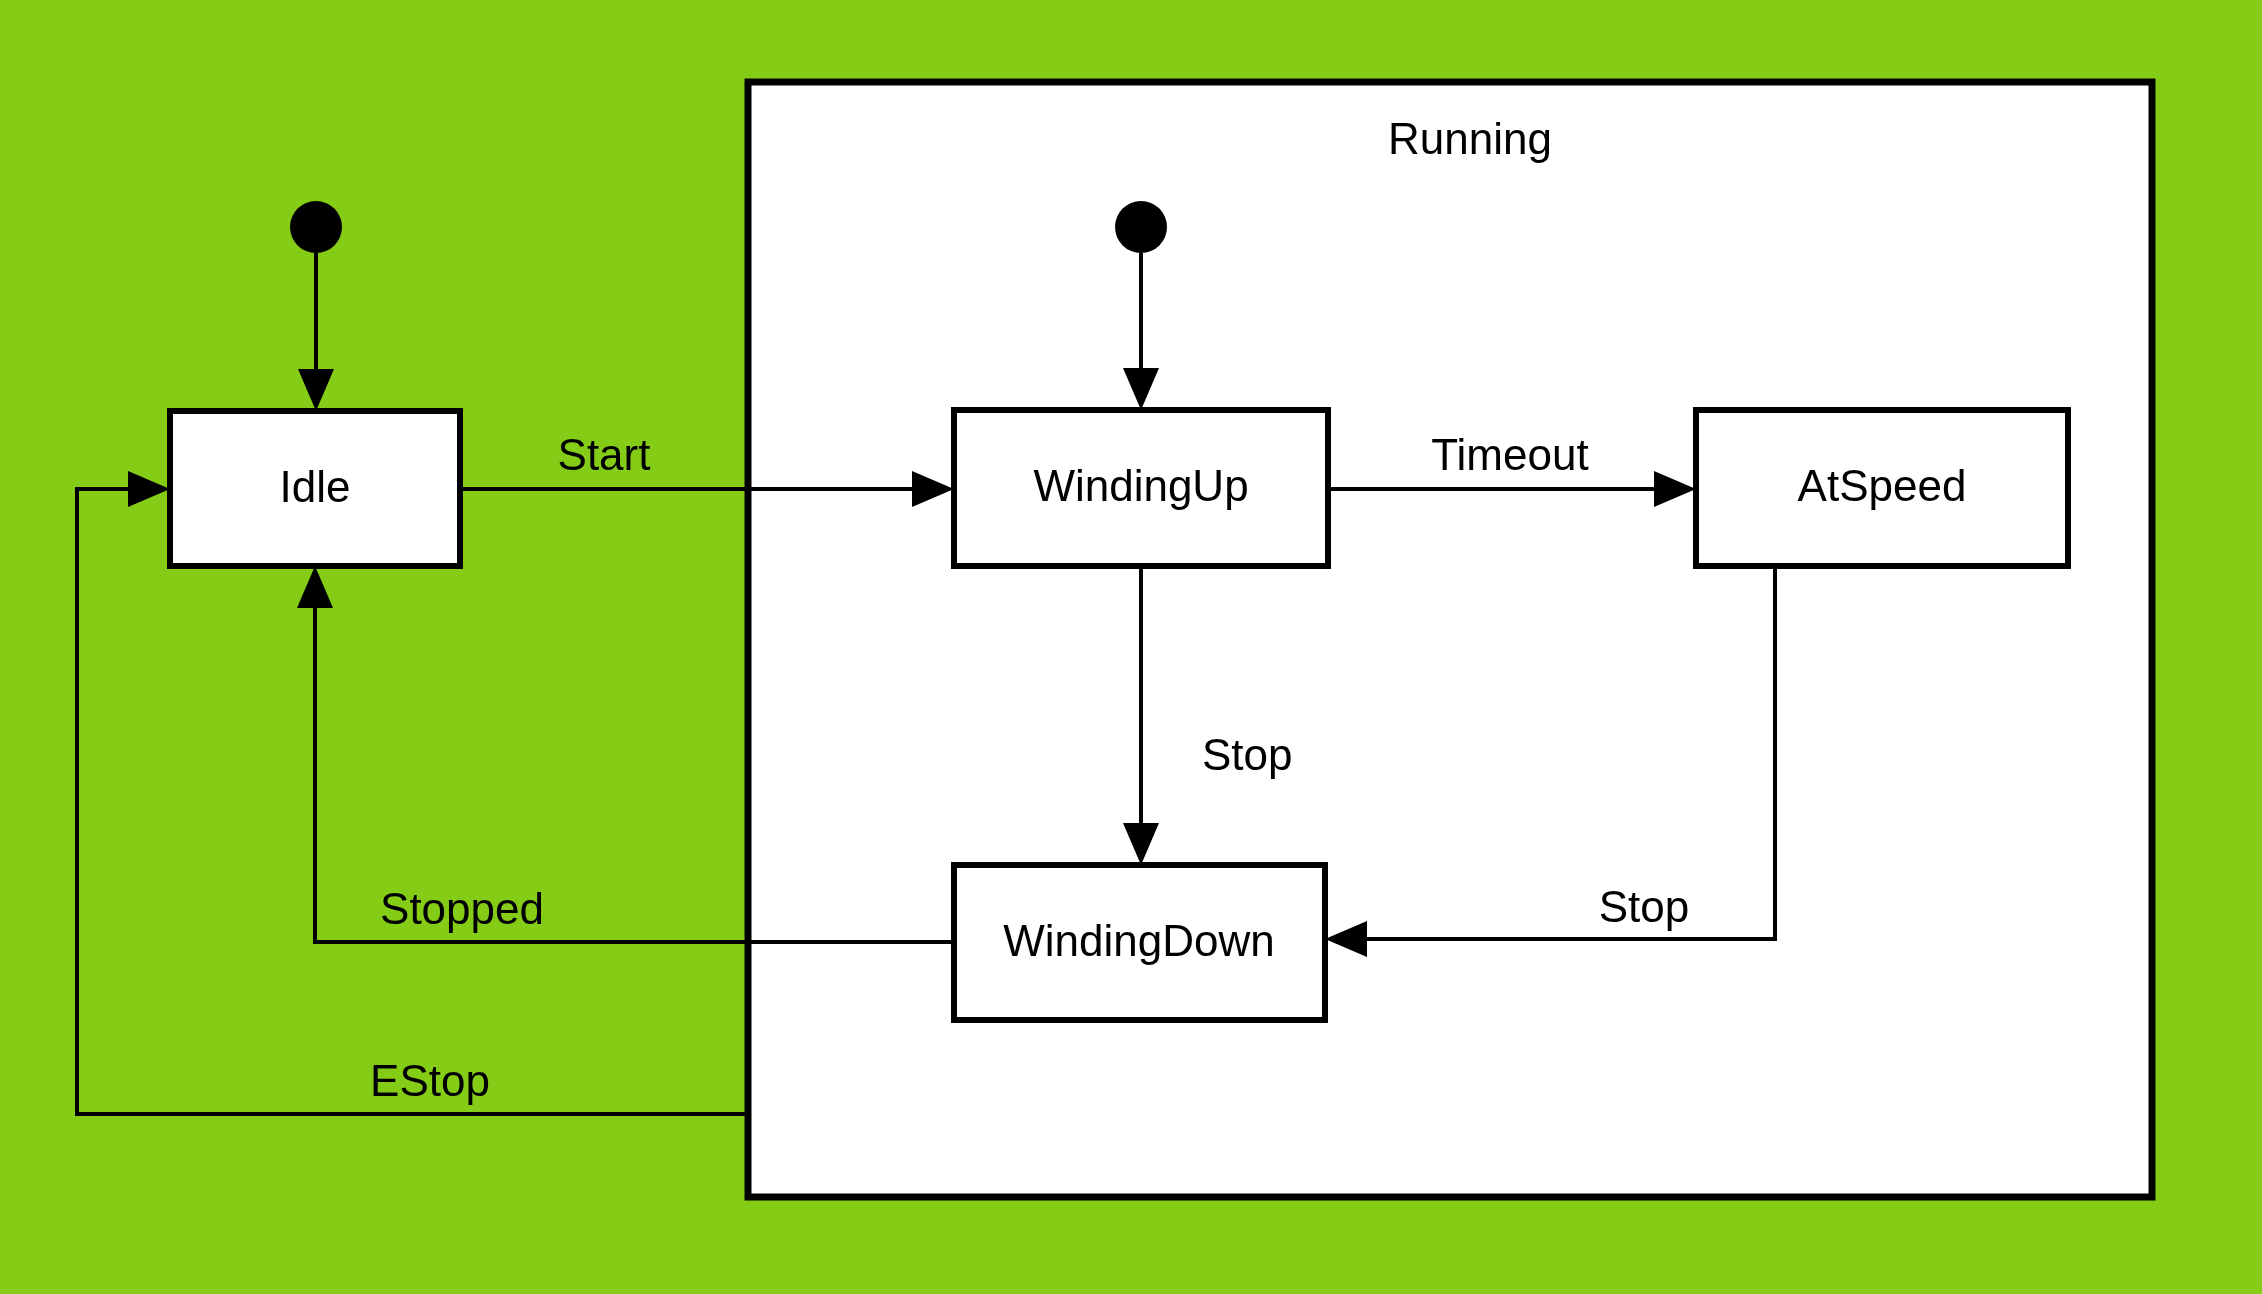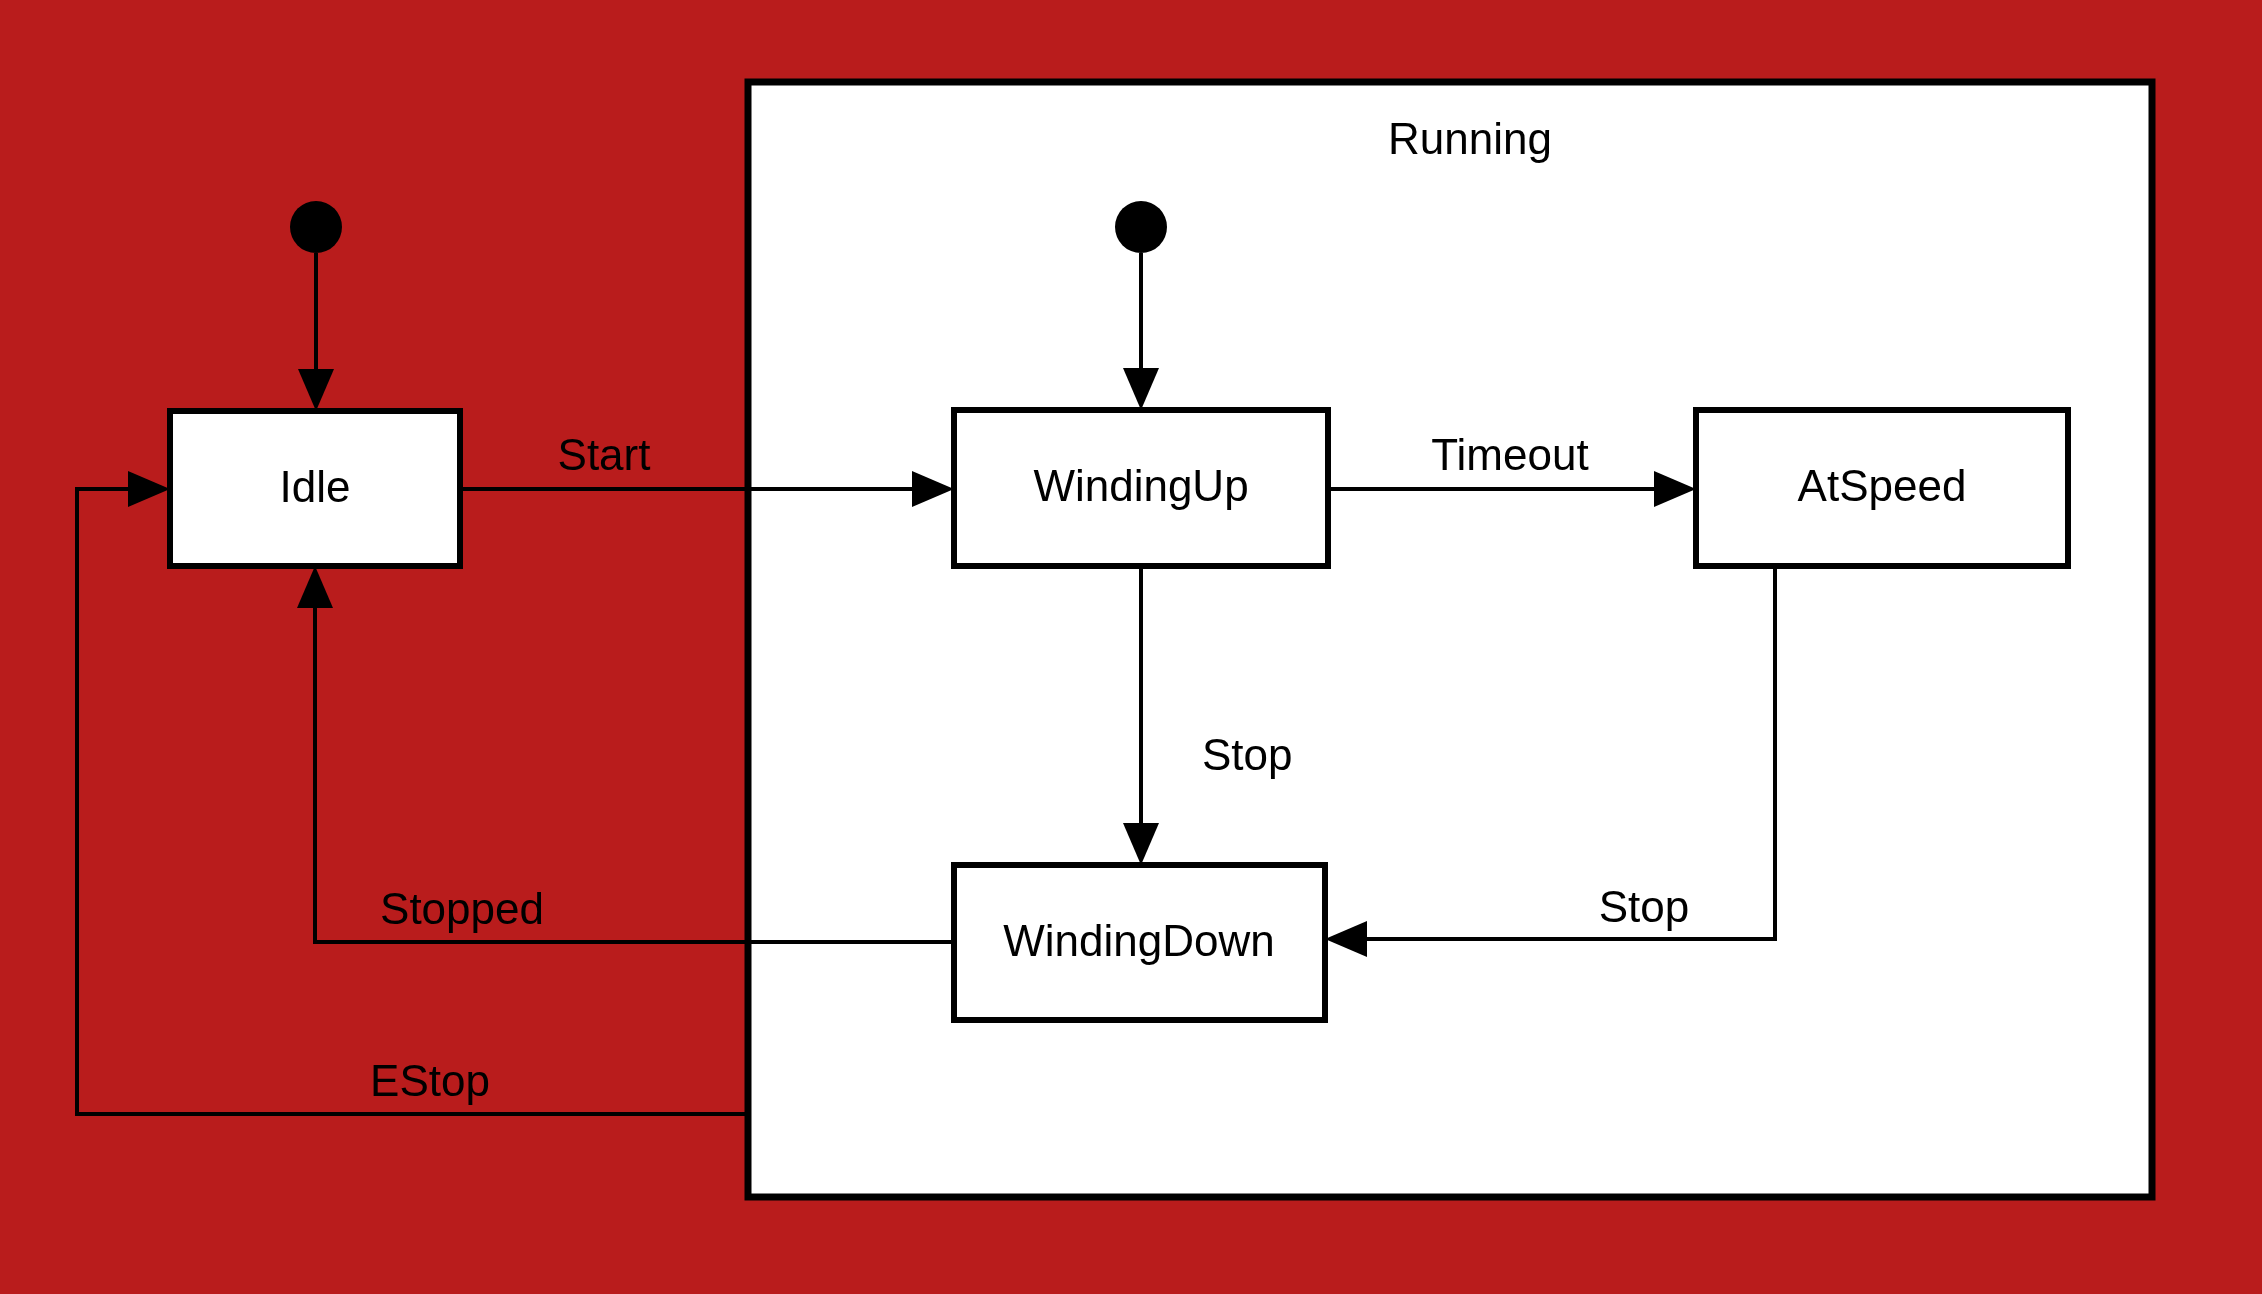--- a/index.html
+++ b/index.html
@@ -8,21 +8,21 @@
     padding: 0;
     background: #ffffff;
   }
   body {
     font-family: "Liberation Sans", "DejaVu Sans", sans-serif;
   }
   #canvas {
     position: relative;
     width: 2262px;
     height: 1294px;
-    background: #b91c1c;
+    background: #84cc16;
     overflow: hidden;
   }
   #diagram-svg {
     position: absolute;
     left: 0;
     top: 0;
     width: 2262px;
     height: 1294px;
   }
   .state-box-rect {

